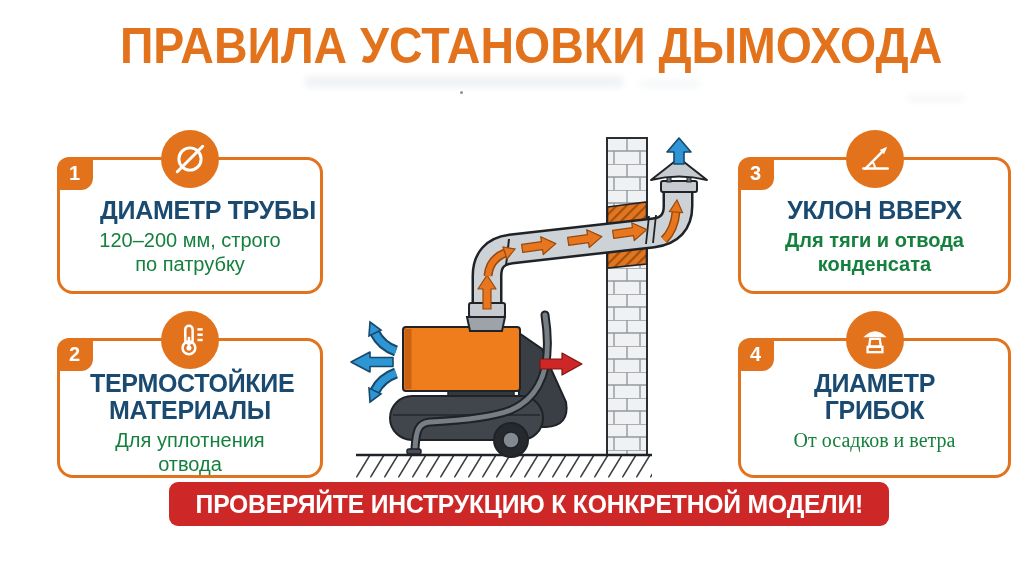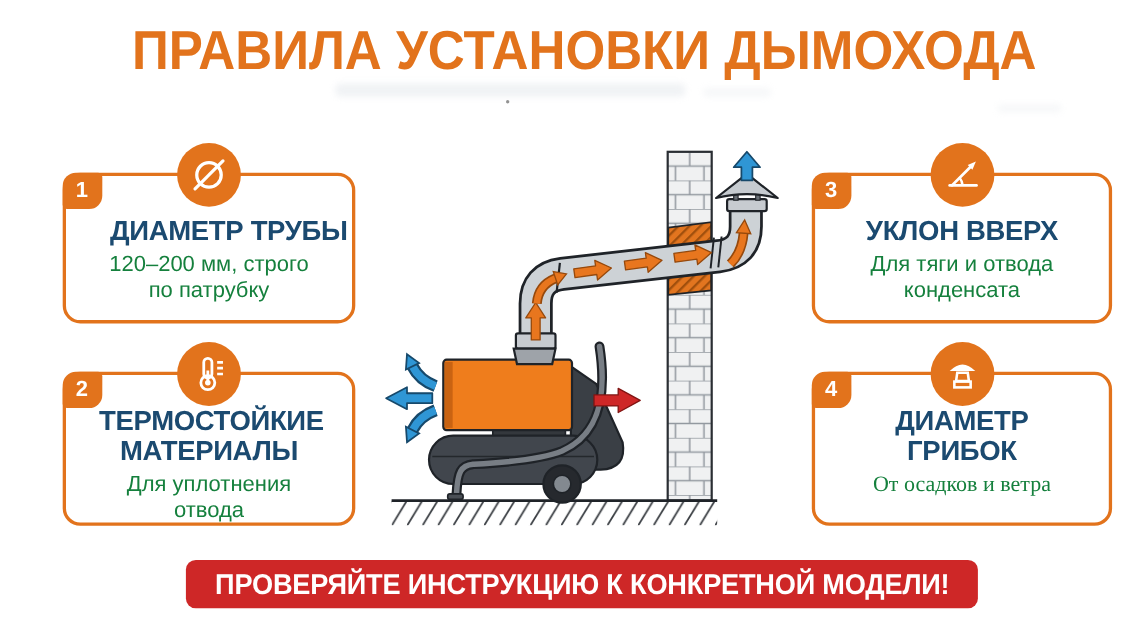--- a/index.html
+++ b/index.html
@@ -49,25 +49,25 @@
   .card h2{
     margin:0 auto;color:#1B4A70;font-weight:bold;font-size:25px;line-height:1.08;
     letter-spacing:-0.3px;
   }
   .card .body{
     margin:4px auto 0;color:#15803d;font-size:20px;line-height:1.22;
   }
   .c1 h2{margin-top:37px;padding-left:36px;} .c3 h2{margin-top:37px;}
   .c2 h2{margin-top:29px;max-width:200px;} .c4 h2{margin-top:29px;max-width:160px;}
   .c1 .body{max-width:190px;} .c2 .body{max-width:190px;}
-  .c3 .body{max-width:205px;} .c4 .body{max-width:210px;font-family:Liberation Serif, serif;}
+  .c3 .body{max-width:205px;font-weight:bold;} .c4 .body{max-width:210px;font-family:Liberation Serif, serif;}
 
   
   .banner{
-    position:absolute;left:150px;top:509px;width:720px;height:44px;
+    position:absolute;left:150px;top:482px;width:720px;height:44px;
     background:#CE2727;border-radius:9px;
     display:flex;align-items:center;justify-content:center;
   }
   .banner span{
     color:#fff;font-weight:bold;font-size:26px;white-space:nowrap;
     transform:scaleX(.95);letter-spacing:-0.2px;
   }
 
   
   .illus{position:absolute;left:300px;top:108px;width:412px;height:380px;}

